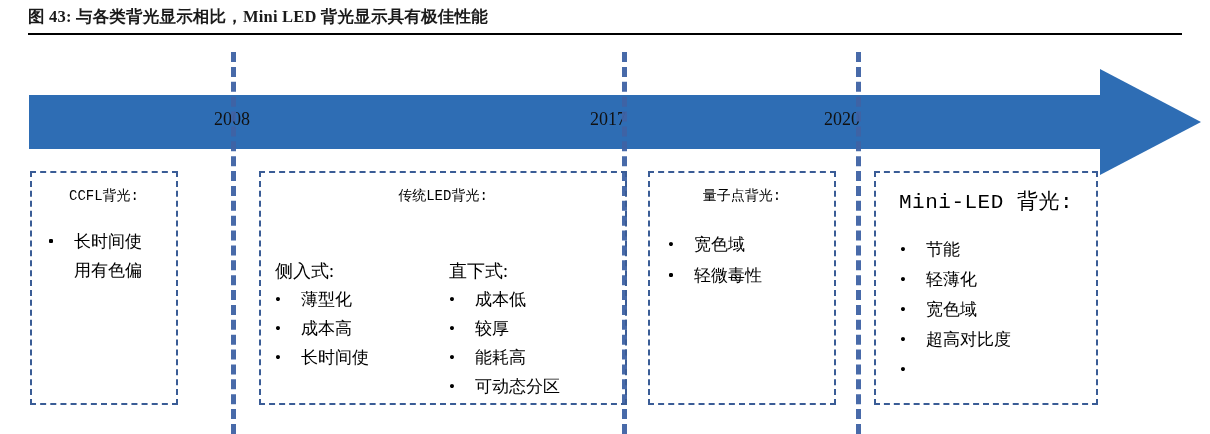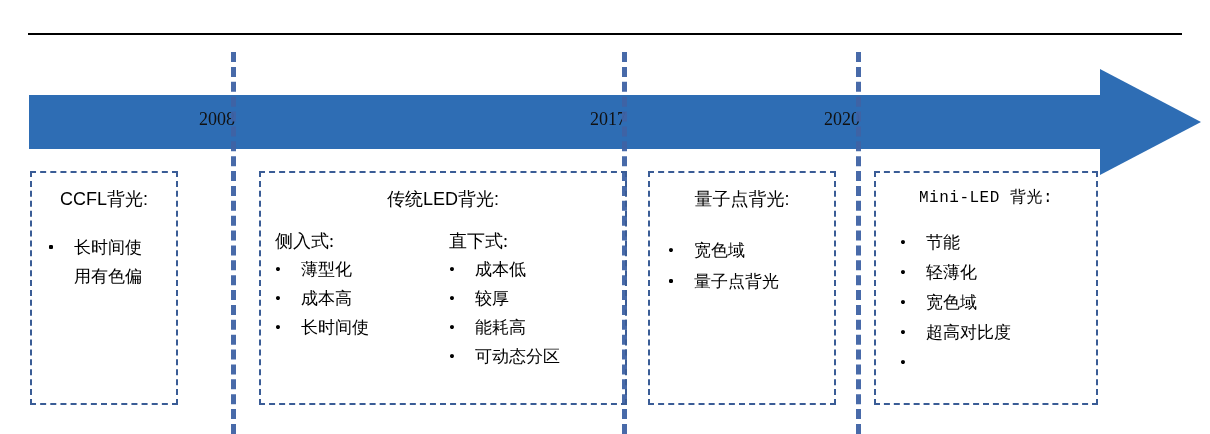--- a/index.html
+++ b/index.html
@@ -63,21 +63,21 @@
   }
   .year-label {
     position: absolute;
     top: 109px;
     font-family: "Liberation Serif", "DejaVu Serif", serif;
     font-size: 18px;
     color: #111111;
     z-index: 4;
     white-space: nowrap;
   }
-  .year-0 { left: 199px; }
+  .year-0 { left: 214px; }
   .year-1 { left: 590px; }
   .year-2 { left: 824px; text-align: center; }
 
   
   .divider {
     position: absolute;
     top: 52px;
     width: 0;
     height: 382px;
     border-left: 5px dashed #3F63A5;
@@ -98,29 +98,29 @@
     box-sizing: border-box;
     z-index: 6;
   }
   .box-0 { left: 30px;  width: 148px; }
   .box-1 { left: 259px; width: 368px; }
   .box-2 { left: 648px; width: 188px; }
   .box-3 { left: 874px; width: 224px; }
 
   .box-title {
     text-align: center;
-    font-family: Liberation Sans, sans-serif;
-    font-size: 18px;
+    font-family: Liberation Mono, monospace;
+    font-size: 14px;
     color: #000000;
     margin-top: 14px;
     white-space: nowrap;
   }
   .box-title.mono {
     font-family: "Liberation Mono", "DejaVu Sans Mono", monospace;
-    font-size: 16px;
+    font-size: 21px;
     letter-spacing: 0.5px;
   }
 
   .bullets {
     margin: 0;
     padding: 0;
     list-style: none;
   }
   .bullets li {
     position: relative;
@@ -153,20 +153,21 @@
   .box-0 .bullets li .cont { line-height: 29px; }
 
   
   .col-wrap {
     display: flex;
     margin-top: 16px;
     padding-left: 14px;
   }
   .col {
     width: 174px;
+    margin-top: 36px;
   }
   .col-head {
     font-family: "Liberation Serif", "DejaVu Serif", serif;
     font-size: 18px;
     line-height: 28px;
     color: #000000;
     white-space: nowrap;
   }
   .col .bullets li { line-height: 29px; }
   .col .bullets li .dot { line-height: 29px; }
@@ -179,20 +180,21 @@
   
   .box-3 .bullets { margin-top: 20px; margin-left: 24px; }
   .box-3 .bullets li { line-height: 30px; }
   .box-3 .bullets li .dot { line-height: 30px; }
 </style>
 </head>
 <body>
 
 <div id="canvas">
 
+  <div class="fig-title">图 43: 与各类背光显示相比，Mini LED 背光显示具有极佳性能</div>
   <div class="title-rule"></div>
 
   <div class="arrow-body"></div>
   <div class="arrow-head"></div>
 
   <div class="divider div-0"></div>
   <div class="divider div-1"></div>
   <div class="divider div-2"></div>
 
   <div class="year-label year-0">2008</div>
@@ -265,21 +267,21 @@
     <ul class="bullets">
       <li>
         <span class="dot">•</span>
         <span class="txt">宽色域</span>
       </li>
       <li>
         <span class="dot">•</span>
       </li>
       <li>
         <span class="dot">•</span>
-        <span class="txt">量子点背光</span>
+        <span class="txt">轻微毒性</span>
       </li>
     </ul>
   </div>
 
   <div class="cat-box box-3">
     <div class="box-title mono">Mini-LED 背光:</div>
     <ul class="bullets">
       <li>
         <span class="dot">•</span>
         <span class="txt">节能</span>

